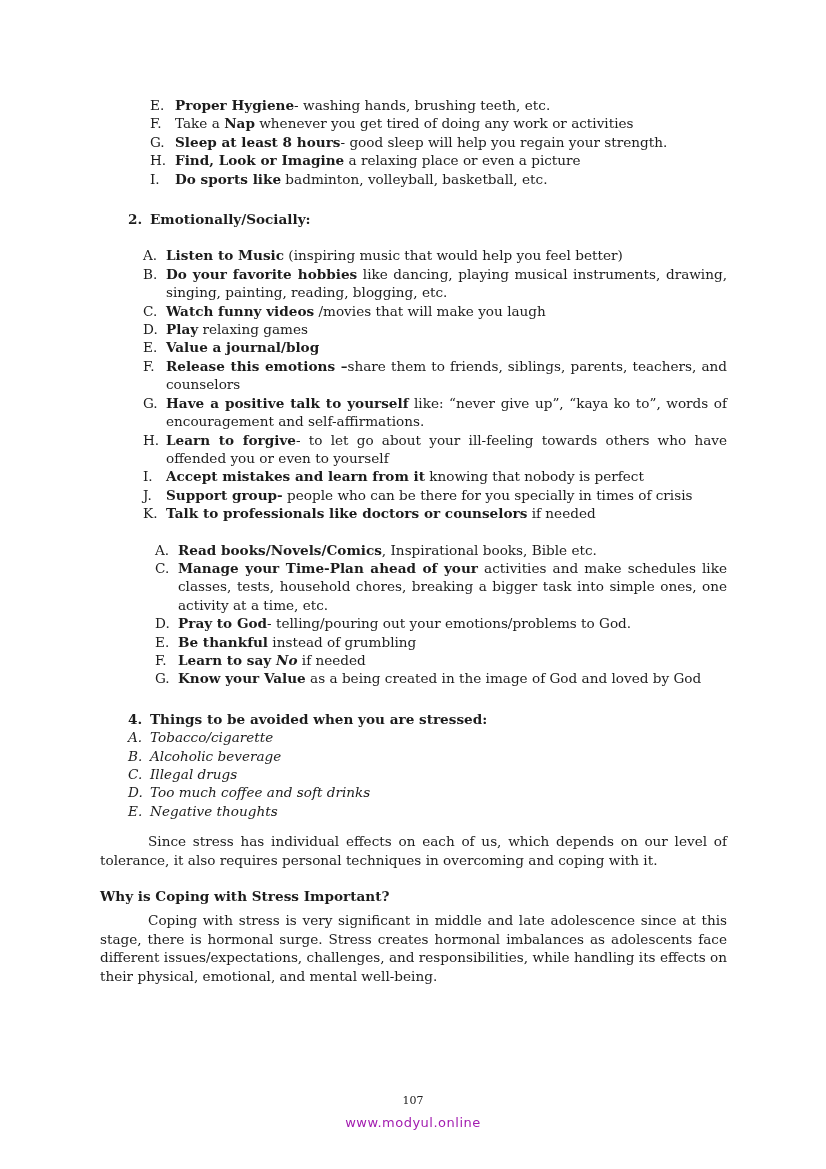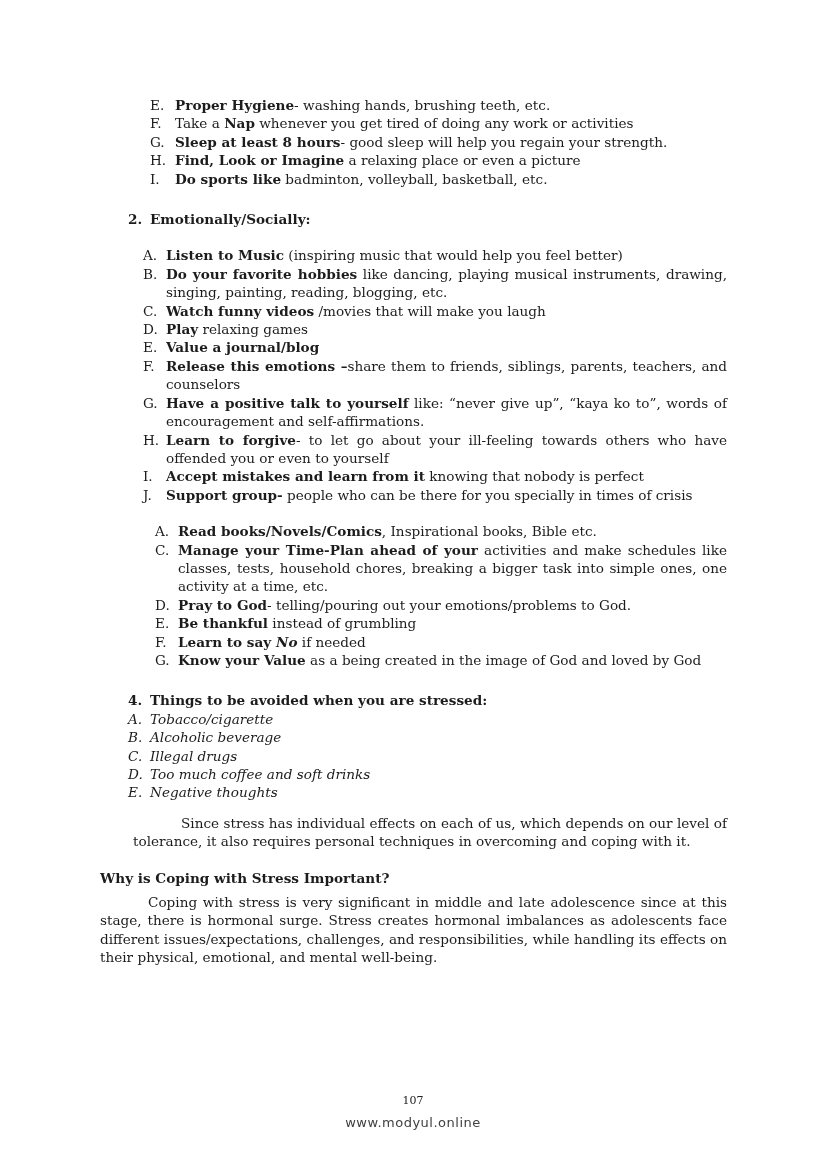--- a/index.html
+++ b/index.html
@@ -18,29 +18,29 @@
   .b{font-weight:bold;}
   .i{font-style:italic;}
   .italic .lab{font-style:italic;}
   .list1{--lw:25px;margin-left:50px;}
   .sec2-list{--lw:23px;margin-left:43px;margin-top:18px;}
   .sec3-list{--lw:23px;margin-left:55px;margin-top:18px;}
   .sec4-list{--lw:22px;margin-left:28px;margin-top:0;}
   .sec-heading{margin-left:28px;margin-top:22px;font-weight:bold;}
   .sec-num{display:inline-block;width:22px;}
   .para{text-align:justify;text-indent:48px;margin:0;}
-  .para1{margin-top:12px;margin-left:33px;}
+  .para1{margin-top:12px;}
   .q-heading{font-weight:bold;margin-top:18px;}
   .para2{margin-top:6px;}
   .footer{position:absolute;left:0;right:0;top:1092px;text-align:center;}
   .page-num{font-size:11px;color:#222;}
   .watermark{
     margin-top:4px;
     font-family:"DejaVu Sans","Liberation Sans",sans-serif;
-    font-size:13px;color:#404040;letter-spacing:0.5px;
+    font-size:13px;color:#a21caf;letter-spacing:0.5px;
   }
 </style>
 </head>
 <body>
 
 <div class="page">
   <div class="content">
 
     <div class="list list1">
         <div class="li"><span class="lab">E.</span><span class="b ">Proper Hygiene</span><span class="">- washing hands, brushing teeth, etc.</span></div>
@@ -57,20 +57,21 @@
         <div class="li"><span class="lab">A.</span><span class="b ">Listen to Music</span><span class=""> (inspiring music that would help you feel better)</span></div>
         <div class="li"><span class="lab">B.</span><span class="b ">Do your favorite hobbies</span><span class=""> like dancing, playing musical instruments, drawing, singing, painting, reading, blogging, etc.</span></div>
         <div class="li"><span class="lab">C.</span><span class="b ">Watch funny videos</span><span class=""> /movies that will make you laugh</span></div>
         <div class="li"><span class="lab">D.</span><span class="b ">Play</span><span class=""> relaxing games</span></div>
         <div class="li"><span class="lab">E.</span><span class="b ">Value a journal/blog</span></div>
         <div class="li"><span class="lab">F.</span><span class="b ">Release this emotions –</span><span class="">share them to friends, siblings, parents, teachers, and counselors</span></div>
         <div class="li"><span class="lab">G.</span><span class="b ">Have a positive talk to yourself</span><span class=""> like: “never give up”, “kaya ko to”, words of encouragement and self-affirmations.</span></div>
         <div class="li"><span class="lab">H.</span><span class="b ">Learn to forgive</span><span class="">- to let go about your ill-feeling towards others who have offended you or even to yourself</span></div>
         <div class="li"><span class="lab">I.</span><span class="b ">Accept mistakes and learn from it</span><span class=""> knowing that nobody is perfect</span></div>
         <div class="li"><span class="lab">J.</span><span class="b ">Support group-</span><span class=""> people who can be there for you specially in times of crisis</span></div>
+        <div class="li"><span class="lab">K.</span><span class="b ">Talk to professionals like doctors or counselors</span><span class=""> if needed</span></div>
       </div>
 
     <div class="list sec3-list">
         <div class="li"><span class="lab">A.</span><span class="b ">Read books/Novels/Comics</span><span class="">, Inspirational books, Bible etc.</span></div>
         <div class="li"><span class="lab">C.</span><span class="b ">Manage your Time-Plan ahead of your</span><span class=""> activities and make schedules like classes, tests, household chores, breaking a bigger task into simple ones, one activity at a time, etc.</span></div>
         <div class="li"><span class="lab">D.</span><span class="b ">Pray to God</span><span class="">- telling/pouring out your emotions/problems to God.</span></div>
         <div class="li"><span class="lab">E.</span><span class="b ">Be thankful</span><span class=""> instead of grumbling</span></div>
         <div class="li"><span class="lab">F.</span><span class="b ">Learn to say </span><span class="b i">No</span><span class=""> if needed</span></div>
         <div class="li"><span class="lab">G.</span><span class="b ">Know your Value</span><span class=""> as a being created in the image of God and loved by God</span></div>
       </div>

